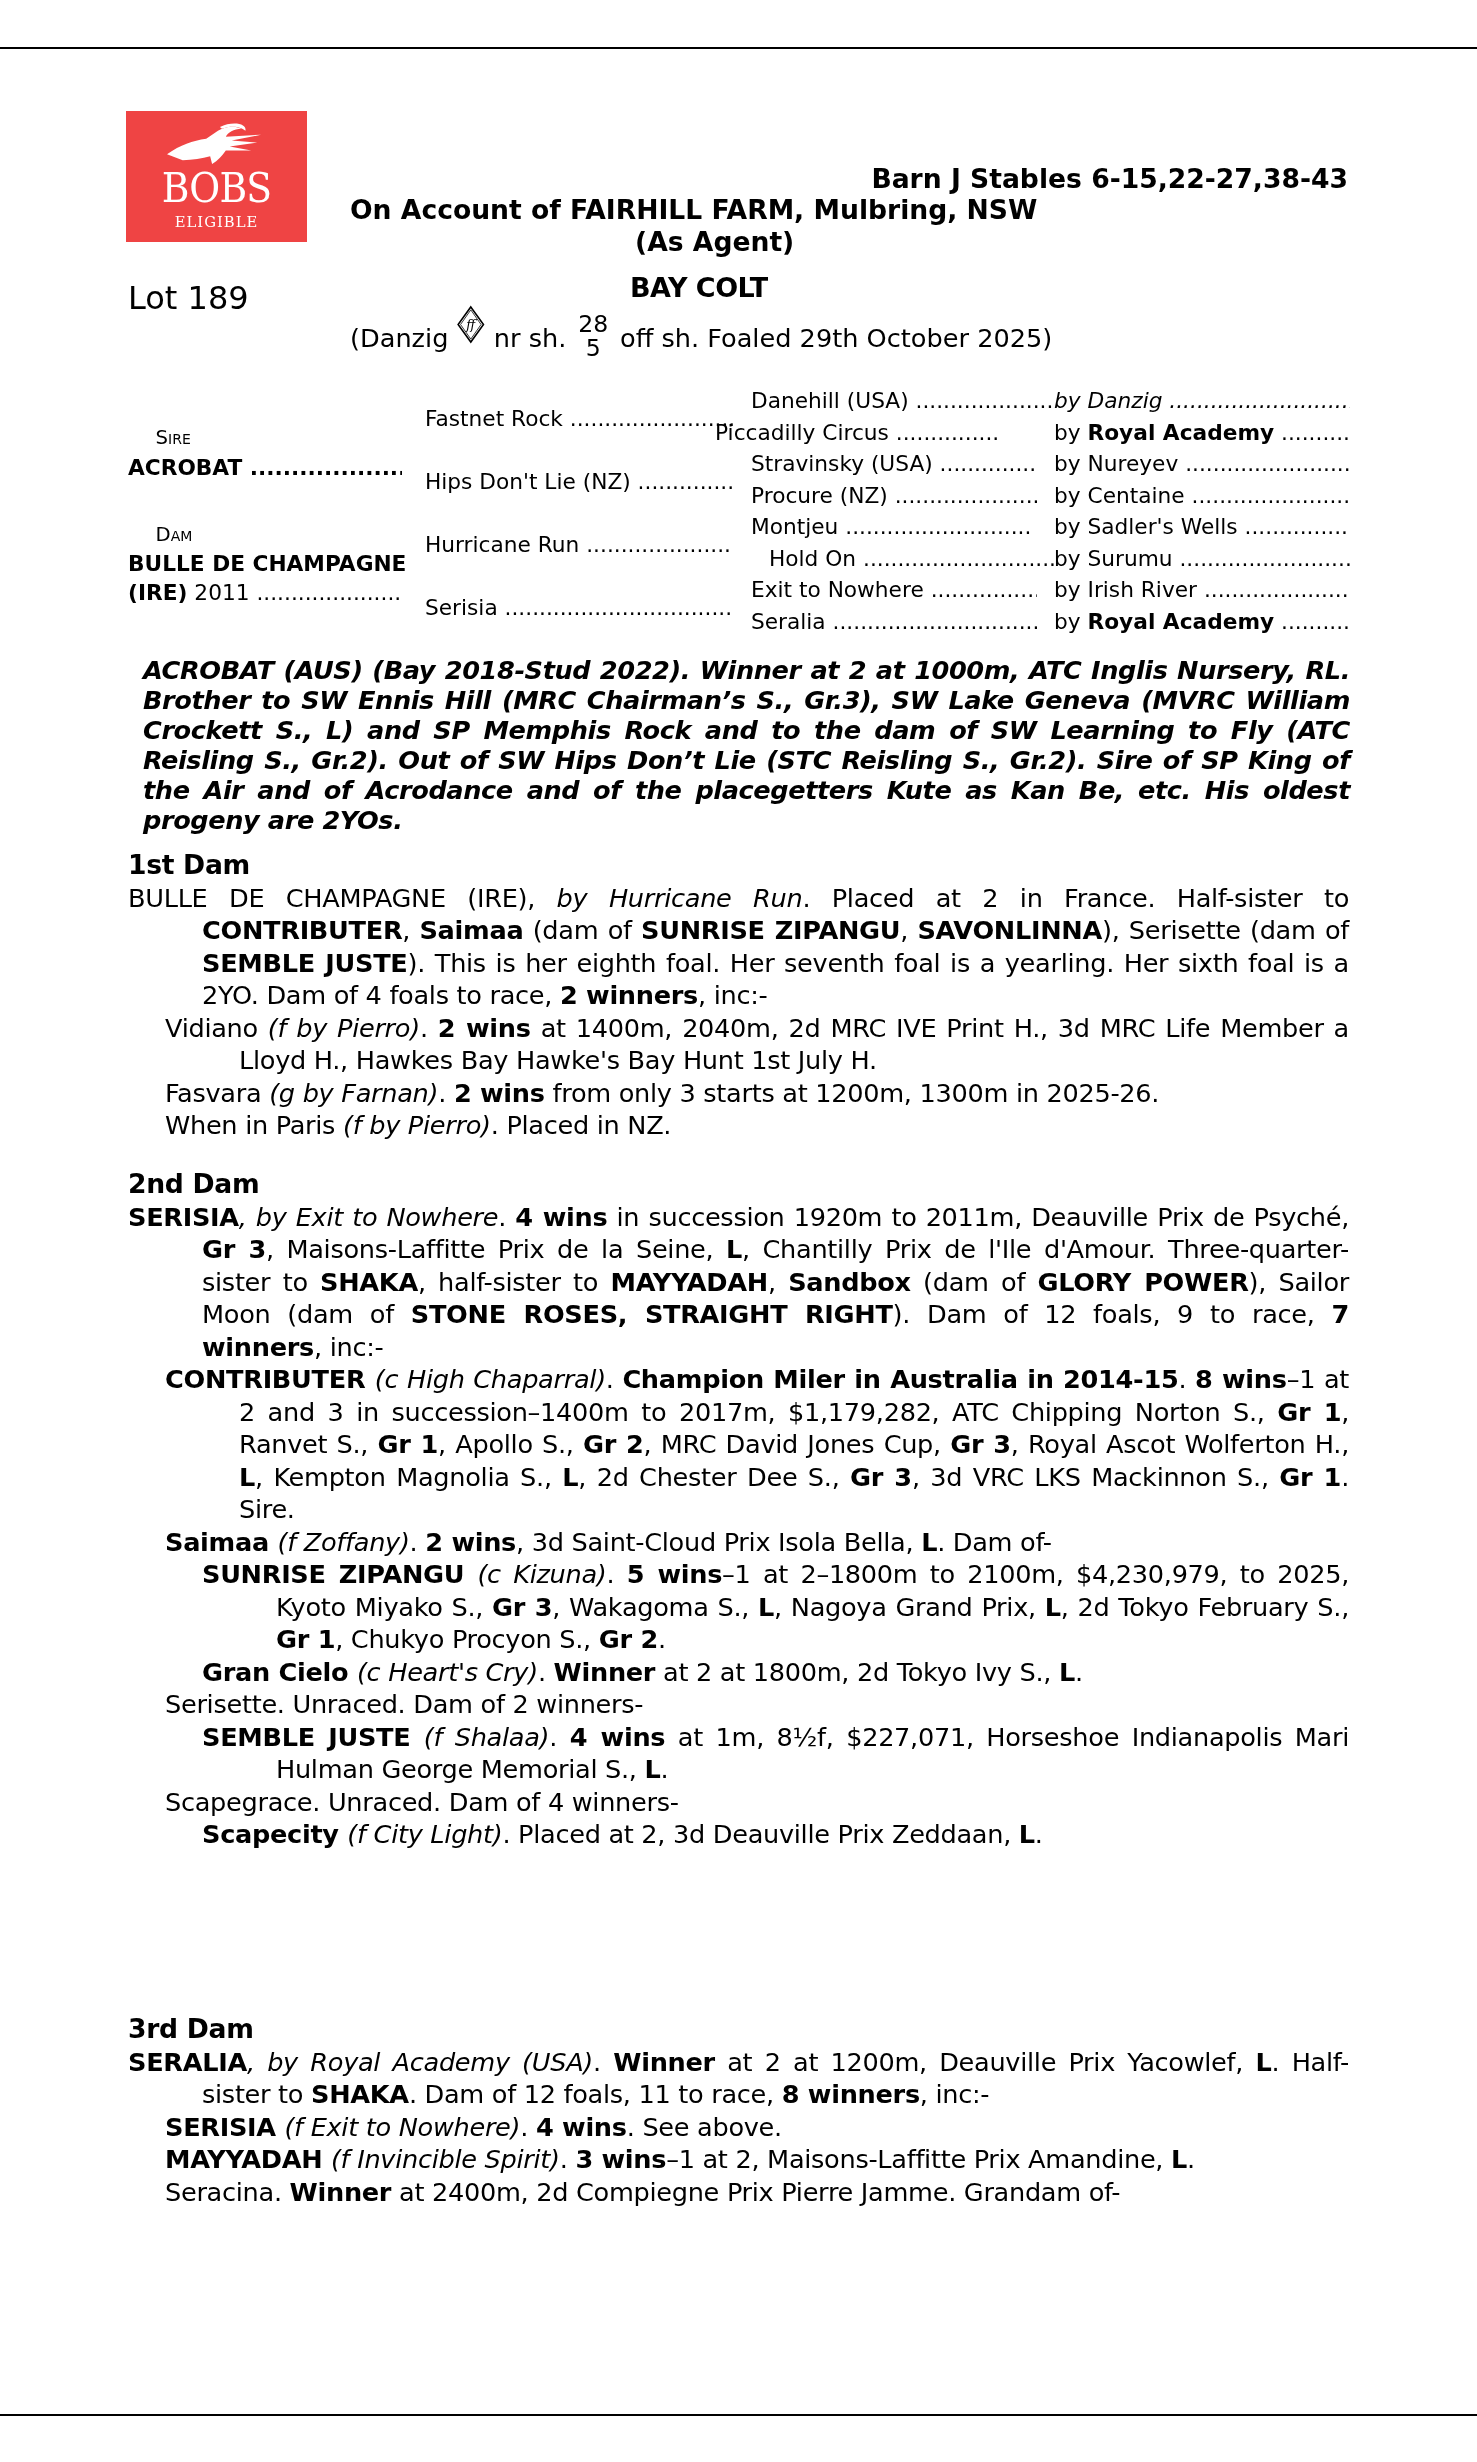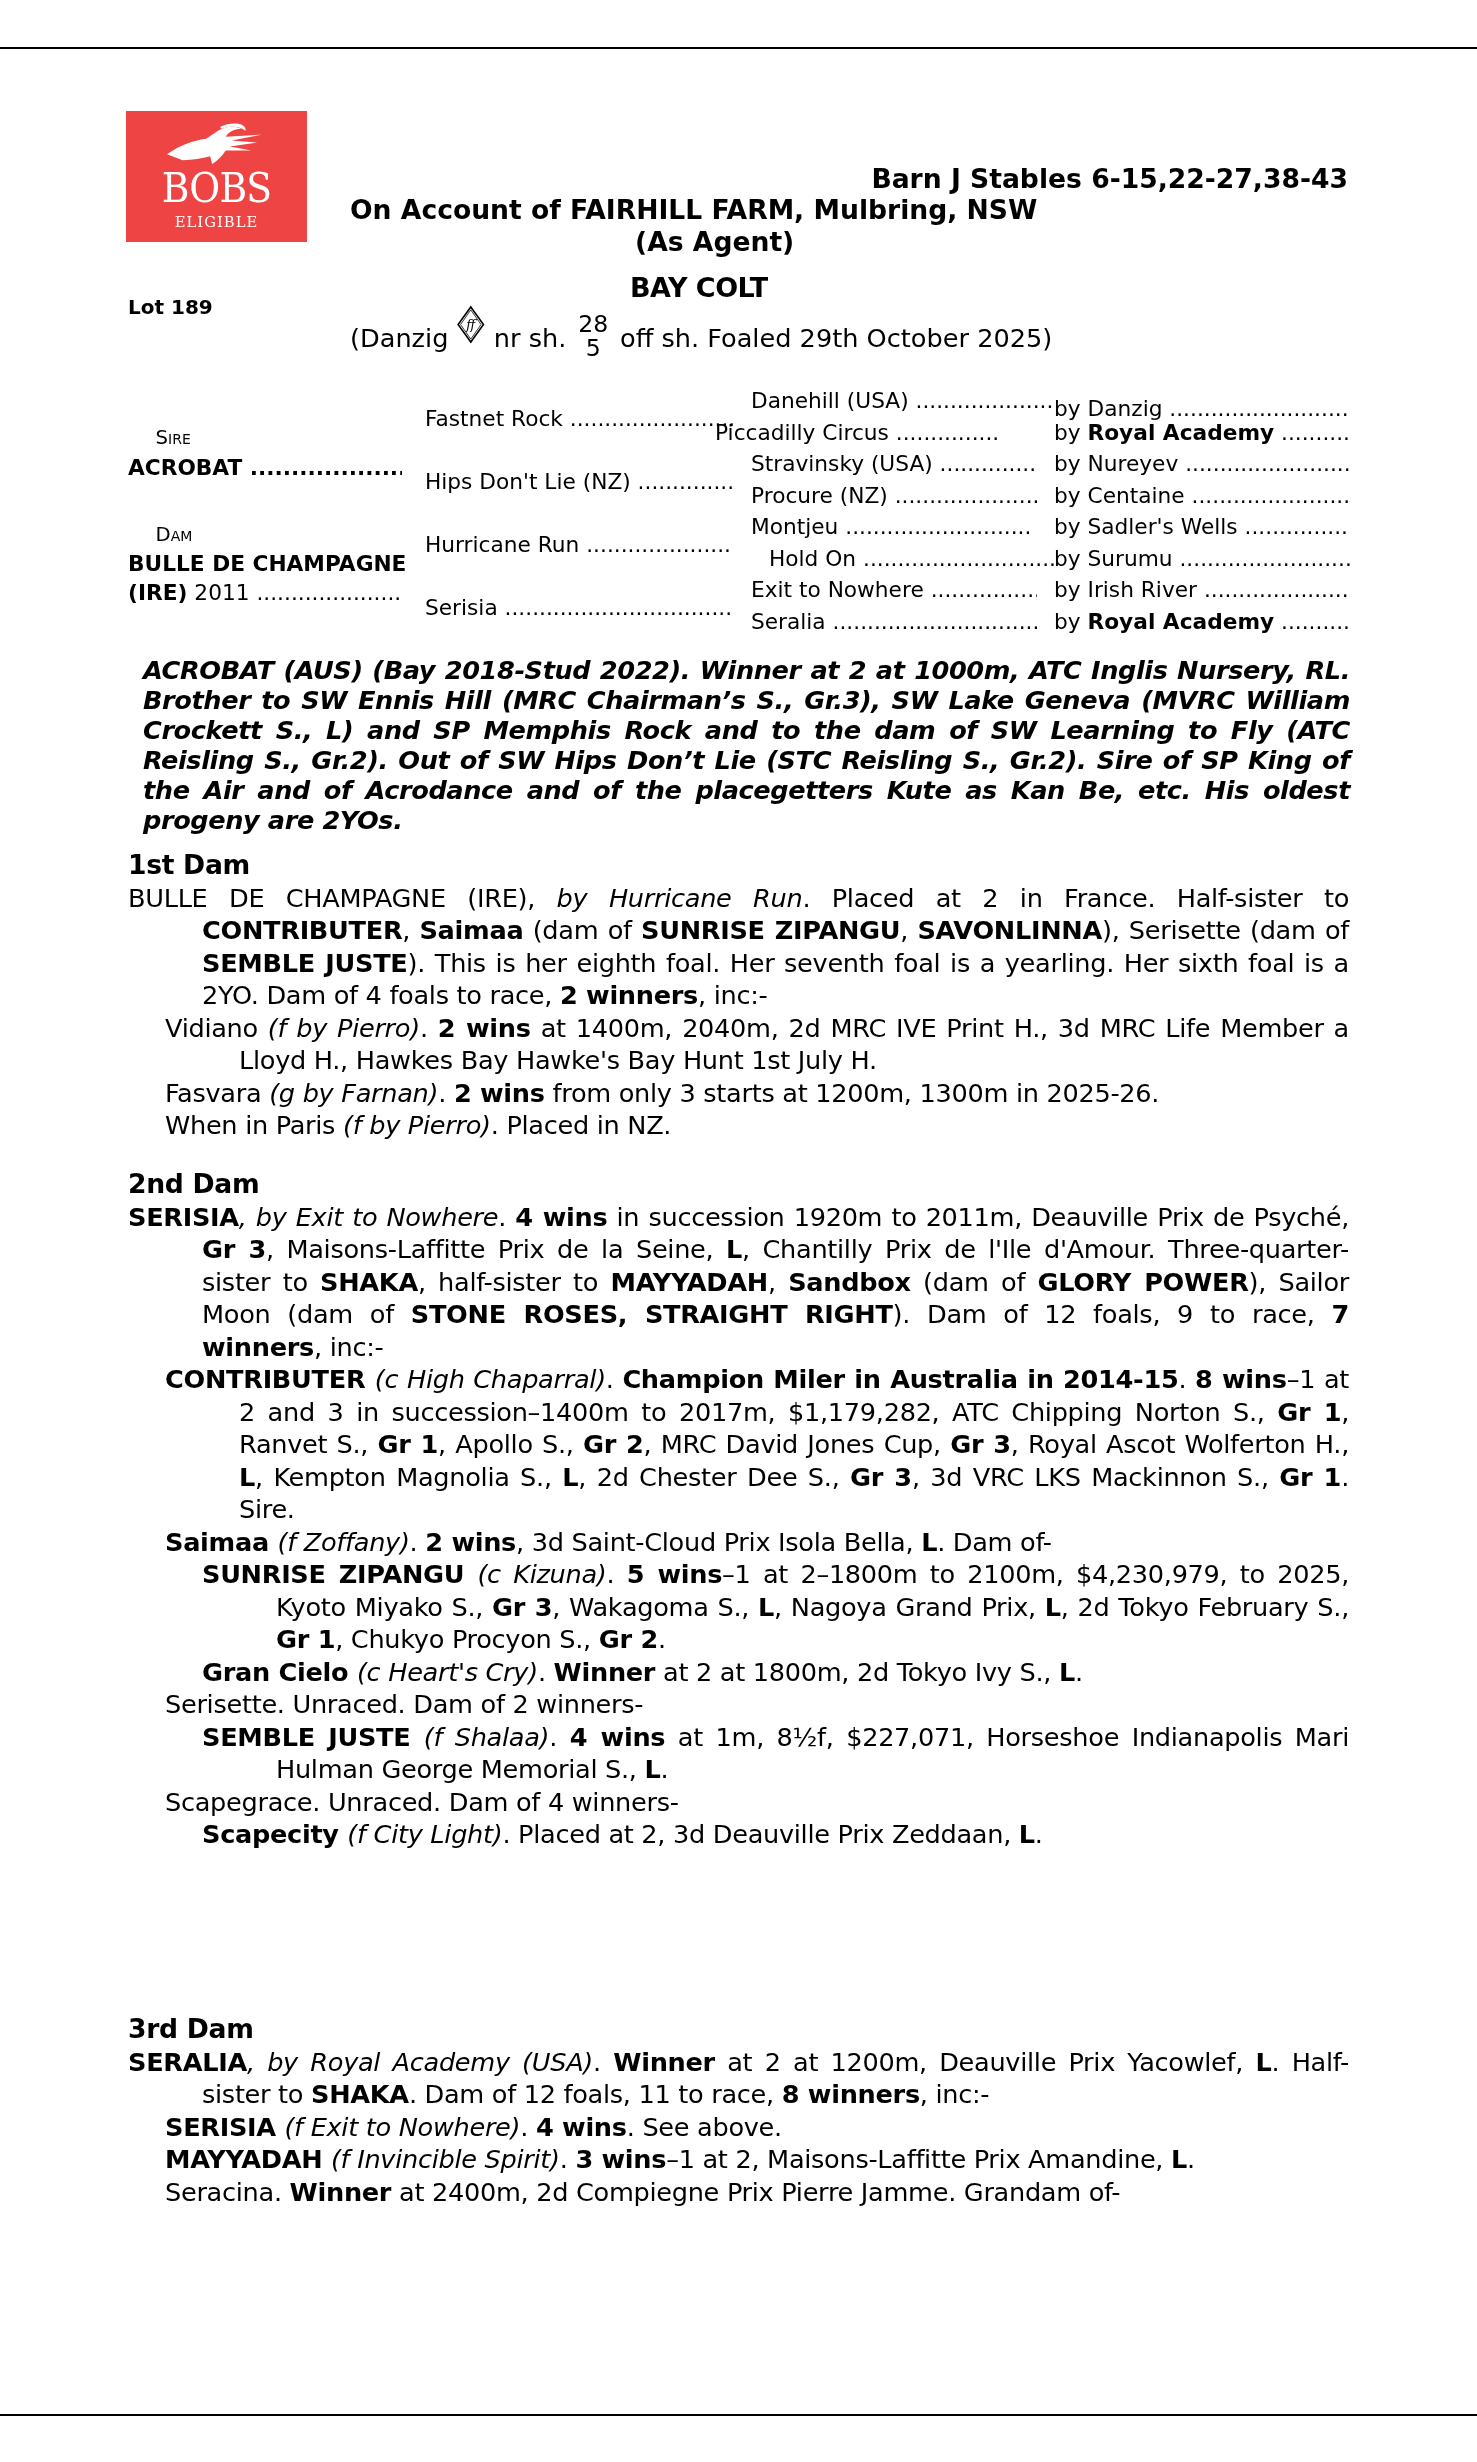--- a/index.html
+++ b/index.html
@@ -16,21 +16,21 @@
   .logo .brand { position:absolute; left:0; right:0; top:57px; font-family:"DejaVu Serif", serif;
                  font-size:41px; line-height:41px; letter-spacing:-1px; transform:scaleX(0.92); }
   .logo .sub { position:absolute; left:0; right:0; top:102px; font-family:"DejaVu Serif", serif;
                font-size:14.8px; letter-spacing:1px; }
 
   .hdr { position:absolute; font-weight:bold; font-size:26.6px; line-height:31.5px; white-space:nowrap; }
   .hdr.barn { right:130px; top:163px; }
   .hdr.account { left:350px; top:194px; }
   .hdr.agent { left:0; width:1202px; text-align:center; top:226px; padding-left:0; }
   .hdr.agent span { position:relative; left:0; }
-  .lot { position:absolute; left:128px; top:279px; font-weight:bold; font-size:20px; white-space:nowrap;margin-top:16px; }
+  .lot { position:absolute; left:128px; top:279px; font-weight:normal; font-size:32px; white-space:nowrap; }
   .colour { position:absolute; left:630px; top:272px; font-weight:bold; font-size:27px; white-space:nowrap; letter-spacing:-0.5px; }
   .brandline { position:absolute; left:350px; top:315px; font-size:25.6px; line-height:31.5px; white-space:nowrap; display:flex; align-items:center; }
   .brandline .diamond { display:inline-block; margin:0 7.9px; position:relative; top:-9.9px; }
   .brandline .frac { display:inline-flex; flex-direction:column; align-items:center; margin:0 11.8px; font-size:23.6px; line-height:23.6px; position:relative; top:-2px; }
 
   
   .ped { position:absolute; left:128px; top:386px; width:1221px; height:256px; font-size:21.7px; }
   .ped .cell { position:absolute; white-space:nowrap; overflow:hidden; line-height:29.6px; }
   .ped .dots::after { content:" ........................................................................"; }
   .ped .label { font-size:19.7px; font-variant:small-caps; padding-left:27.6px; }
@@ -101,21 +101,21 @@
 
   <div class="cell dots" style="left:623px;top:0px;width:303px;">Danehill (USA)</div>
   <div class="cell dots" style="left:587px;top:31.5px;width:286px;">Piccadilly Circus</div>
   <div class="cell dots" style="left:623px;top:63px;width:286px;">Stravinsky (USA)</div>
   <div class="cell dots" style="left:623px;top:95px;width:286px;">Procure (NZ)</div>
   <div class="cell dots" style="left:623px;top:126px;width:281px;">Montjeu</div>
   <div class="cell dots" style="left:641px;top:158px;width:286px;">Hold On</div>
   <div class="cell dots" style="left:623px;top:189px;width:286px;">Exit to Nowhere</div>
   <div class="cell dots" style="left:623px;top:221px;width:286px;">Seralia</div>
 
-  <div class="cell dots" style="left:926px;top:8px;width:296px;"><span>by</span> <span>Danzig</span></div>
+  <div class="cell dots" style="left:926px;top:0px;width:296px;font-style:italic;"><span>by</span> <span>Danzig</span></div>
   <div class="cell dots" style="left:926px;top:31.5px;width:296px;"><span>by</span> <b>Royal Academy</b></div>
   <div class="cell dots" style="left:926px;top:63px;width:296px;"><span>by</span> <span>Nureyev</span></div>
   <div class="cell dots" style="left:926px;top:95px;width:296px;"><span>by</span> <span>Centaine</span></div>
   <div class="cell dots" style="left:926px;top:126px;width:296px;"><span>by</span> <span>Sadler's Wells</span></div>
   <div class="cell dots" style="left:926px;top:158px;width:296px;"><span>by</span> <span>Surumu</span></div>
   <div class="cell dots" style="left:926px;top:189px;width:296px;"><span>by</span> <span>Irish River</span></div>
   <div class="cell dots" style="left:926px;top:221px;width:296px;"><span>by</span> <b>Royal Academy</b></div>
 </div>
 
 <div class="sirepara">ACROBAT (AUS) (Bay 2018-Stud 2022). Winner at 2 at 1000m, ATC Inglis Nursery, RL. Brother to SW Ennis Hill (MRC Chairman’s S., Gr.3), SW Lake Geneva (MVRC William Crockett S., L) and SP Memphis Rock and to the dam of SW Learning to Fly (ATC Reisling S., Gr.2). Out of SW Hips Don’t Lie (STC Reisling S., Gr.2). Sire of SP King of the Air and of Acrodance and of the placegetters Kute as Kan Be, etc. His oldest progeny are 2YOs.</div>

